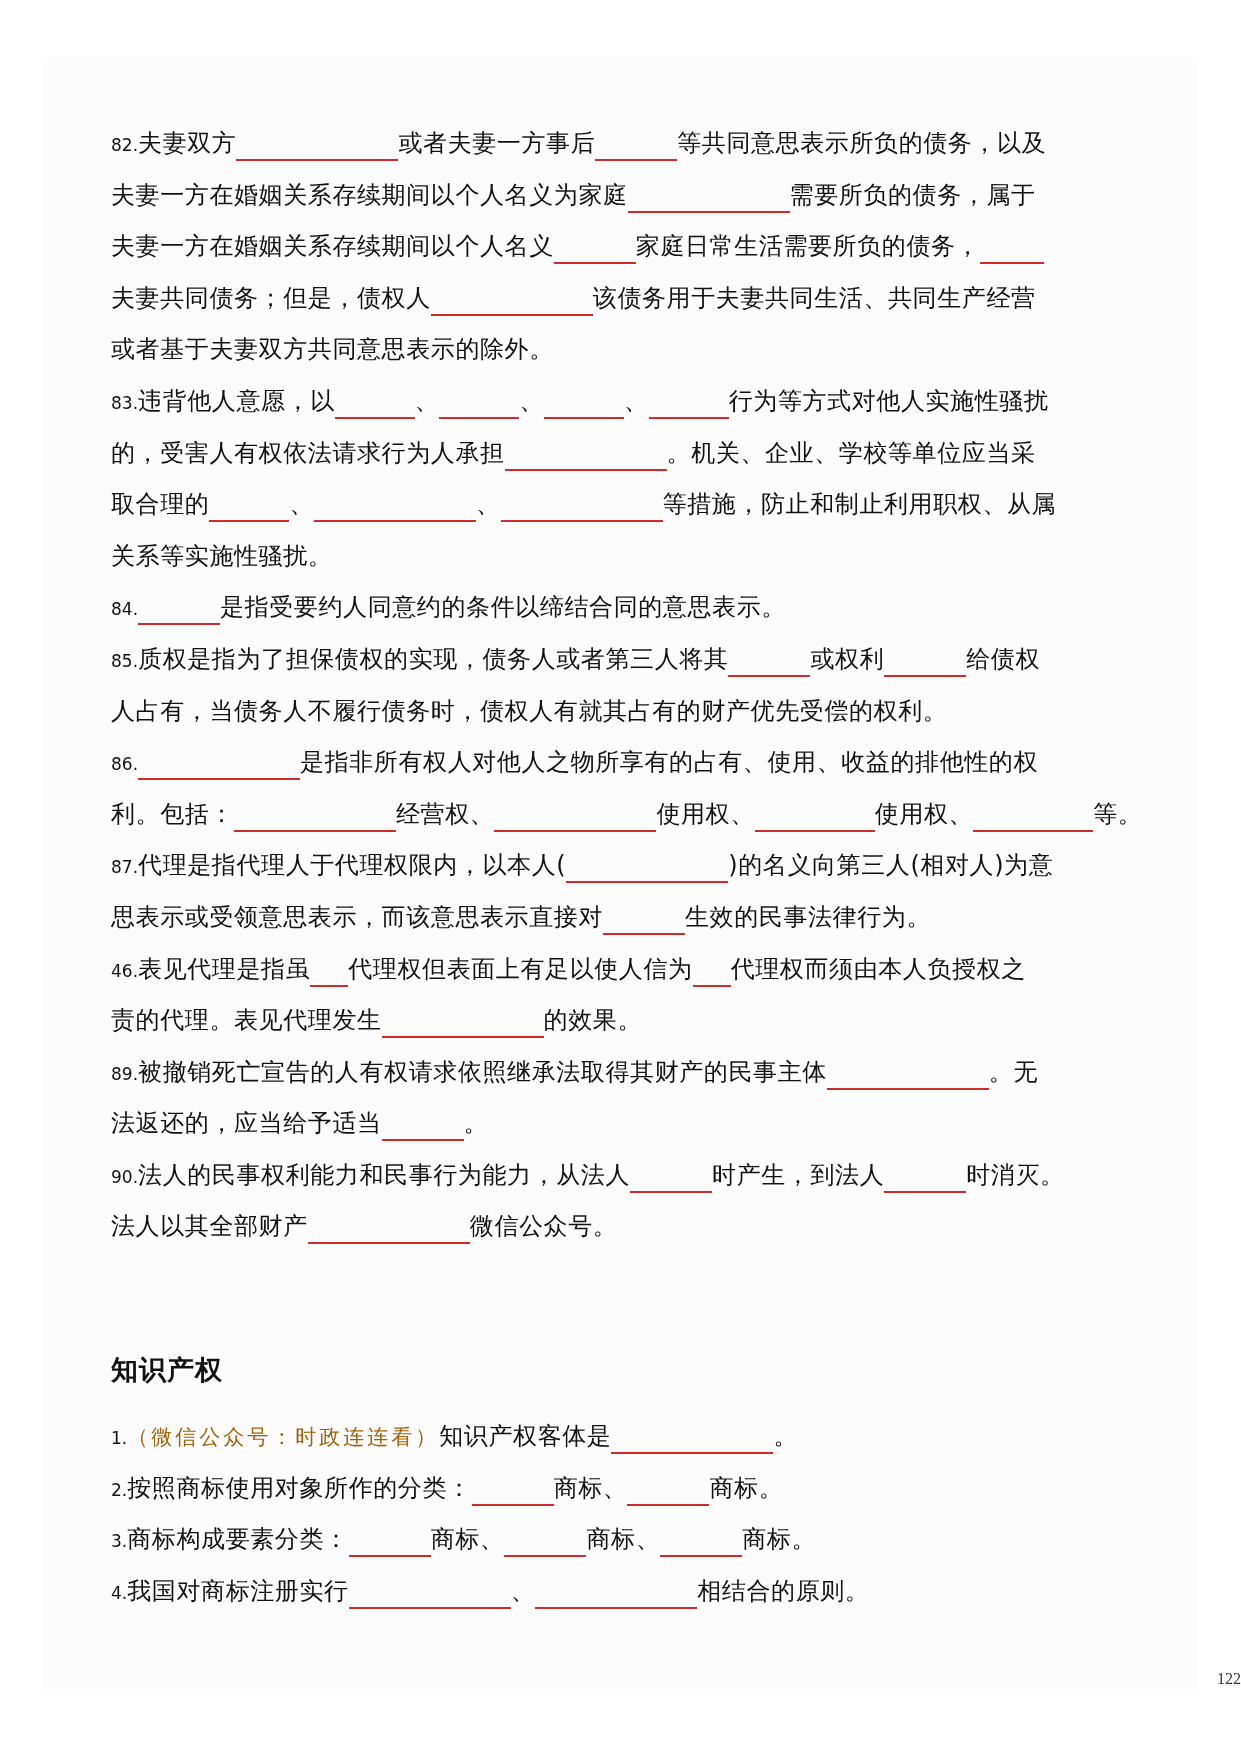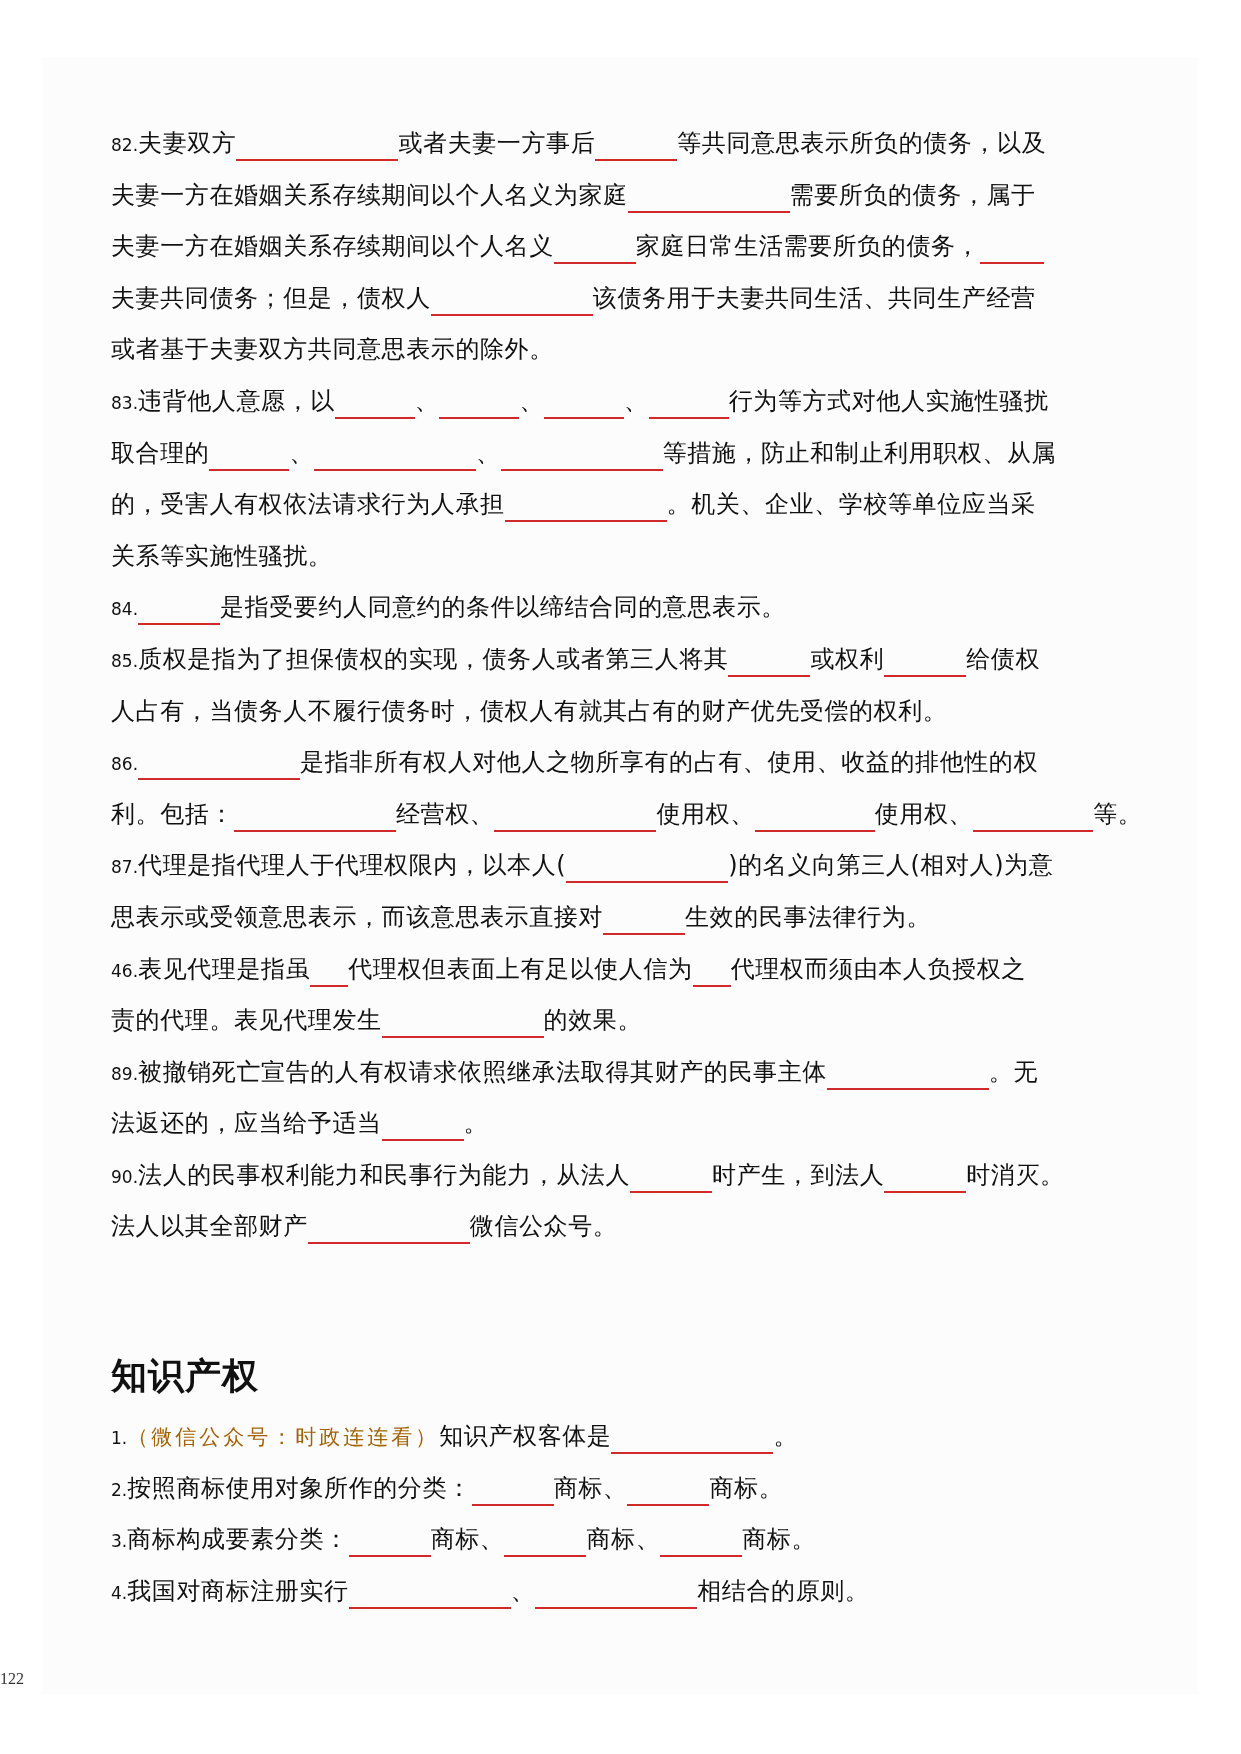--- a/index.html
+++ b/index.html
@@ -4,40 +4,40 @@
 <style>
   html, body { margin: 0; padding: 0; background: #ffffff; }
   body { width: 1241px; height: 1754px; position: relative; overflow: hidden;
          font-family: "DejaVu Sans", "Liberation Sans", sans-serif; color: #111; }
   .page-box { position: absolute; left: 42px; top: 57px; width: 1156px; height: 1637px;
               background: #fcfcfc; }
   .content { position: absolute; left: 111px; top: 120px; width: 1020px; }
   .line { height: 51.6px; line-height: 46px; font-size: 24px; white-space: nowrap; letter-spacing: 0.6px; }
   .num { font-size: 17px; letter-spacing: 0; }
   .blank { display: inline-block; border-bottom: 2px solid #d02a2a; height: 30px; vertical-align: -10px; }
-  .heading { position: absolute; left: 111px; top: 1352px; font-size: 36px; font-weight: bold; letter-spacing: 1px; }
+  .heading { position: absolute; left: 111px; top: 1352px; font-size: 27px; font-weight: bold; letter-spacing: 1px; }
   .ip { position: absolute; left: 111px; top: 1413px; width: 1020px; }
   .wx { font-family: "DejaVu Serif", serif; font-size: 21px; letter-spacing: 3px; color: #a16207; }
-  .pagenum { position: absolute; left: 0; width: 1241px; top: 1670px; text-align: left;
+  .pagenum { position: absolute; left: 0; width: 1241px; top: 1670px; text-align: right;
              font-family: "Liberation Serif", "DejaVu Serif", serif; font-size: 16px; color: #333; }
 </style>
 </head>
 <body>
 
 <div class="page-box"></div>
 
 <div class="content" id="civil">
     <div class="line"><span class="num">82.</span><span>夫妻双方</span><span class="blank" style="width: 162px; border-bottom-color: rgb(208, 42, 42);"></span><span>或者夫妻一方事后</span><span class="blank" style="width: 82px; border-bottom-color: rgb(208, 42, 42);"></span><span>等共同意思表示所负的债务，以及</span></div>
     <div class="line"><span>夫妻一方在婚姻关系存续期间以个人名义为家庭</span><span class="blank" style="width: 162px; border-bottom-color: rgb(208, 42, 42);"></span><span>需要所负的债务，属于</span></div>
     <div class="line"><span>夫妻一方在婚姻关系存续期间以个人名义</span><span class="blank" style="width: 82px; border-bottom-color: rgb(208, 42, 42);"></span><span>家庭日常生活需要所负的债务，</span><span class="blank" style="width: 64px; border-bottom-color: rgb(208, 42, 42);"></span></div>
     <div class="line"><span>夫妻共同债务；但是，债权人</span><span class="blank" style="width: 162px; border-bottom-color: rgb(208, 42, 42);"></span><span>该债务用于夫妻共同生活、共同生产经营</span></div>
     <div class="line"><span>或者基于夫妻双方共同意思表示的除外。</span></div>
     <div class="line"><span class="num">83.</span><span>违背他人意愿，以</span><span class="blank" style="width: 80px; border-bottom-color: rgb(208, 42, 42);"></span><span>、</span><span class="blank" style="width: 80px; border-bottom-color: rgb(208, 42, 42);"></span><span>、</span><span class="blank" style="width: 80px; border-bottom-color: rgb(208, 42, 42);"></span><span>、</span><span class="blank" style="width: 80px; border-bottom-color: rgb(208, 42, 42);"></span><span>行为等方式对他人实施性骚扰</span></div>
+    <div class="line"><span>的，受害人有权依法请求行为人承担</span><span class="blank" style="width: 162px; border-bottom-color: rgb(208, 42, 42);"></span><span>。机关、企业、学校等单位应当采</span></div>
     <div class="line"><span>取合理的</span><span class="blank" style="width: 80px; border-bottom-color: rgb(208, 42, 42);"></span><span>、</span><span class="blank" style="width: 162px; border-bottom-color: rgb(208, 42, 42);"></span><span>、</span><span class="blank" style="width: 162px; border-bottom-color: rgb(208, 42, 42);"></span><span>等措施，防止和制止利用职权、从属</span></div>
-    <div class="line"><span>的，受害人有权依法请求行为人承担</span><span class="blank" style="width: 162px; border-bottom-color: rgb(208, 42, 42);"></span><span>。机关、企业、学校等单位应当采</span></div>
     <div class="line"><span>关系等实施性骚扰。</span></div>
     <div class="line"><span class="num">84.</span><span class="blank" style="width: 82px; border-bottom-color: rgb(208, 42, 42);"></span><span>是指受要约人同意约的条件以缔结合同的意思表示。</span></div>
     <div class="line"><span class="num">85.</span><span>质权是指为了担保债权的实现，债务人或者第三人将其</span><span class="blank" style="width: 82px; border-bottom-color: rgb(208, 42, 42);"></span><span>或权利</span><span class="blank" style="width: 82px; border-bottom-color: rgb(208, 42, 42);"></span><span>给债权</span></div>
     <div class="line"><span>人占有，当债务人不履行债务时，债权人有就其占有的财产优先受偿的权利。</span></div>
     <div class="line"><span class="num">86.</span><span class="blank" style="width: 162px; border-bottom-color: rgb(208, 42, 42);"></span><span>是指非所有权人对他人之物所享有的占有、使用、收益的排他性的权</span></div>
     <div class="line"><span>利。包括：</span><span class="blank" style="width: 162px; border-bottom-color: rgb(208, 42, 42);"></span><span>经营权、</span><span class="blank" style="width: 162px; border-bottom-color: rgb(208, 42, 42);"></span><span>使用权、</span><span class="blank" style="width: 120px; border-bottom-color: rgb(208, 42, 42);"></span><span>使用权、</span><span class="blank" style="width: 120px; border-bottom-color: rgb(208, 42, 42);"></span><span>等。</span></div>
     <div class="line"><span class="num">87.</span><span>代理是指代理人于代理权限内，以本人(</span><span class="blank" style="width: 162px; border-bottom-color: rgb(208, 42, 42);"></span><span>)的名义向第三人(相对人)为意</span></div>
     <div class="line"><span>思表示或受领意思表示，而该意思表示直接对</span><span class="blank" style="width: 82px; border-bottom-color: rgb(208, 42, 42);"></span><span>生效的民事法律行为。</span></div>
     <div class="line"><span class="num">46.</span><span>表见代理是指虽</span><span class="blank" style="width: 38px; border-bottom-color: rgb(208, 42, 42);"></span><span>代理权但表面上有足以使人信为</span><span class="blank" style="width: 38px; border-bottom-color: rgb(208, 42, 42);"></span><span>代理权而须由本人负授权之</span></div>
     <div class="line"><span>责的代理。表见代理发生</span><span class="blank" style="width: 162px; border-bottom-color: rgb(208, 42, 42);"></span><span>的效果。</span></div>

